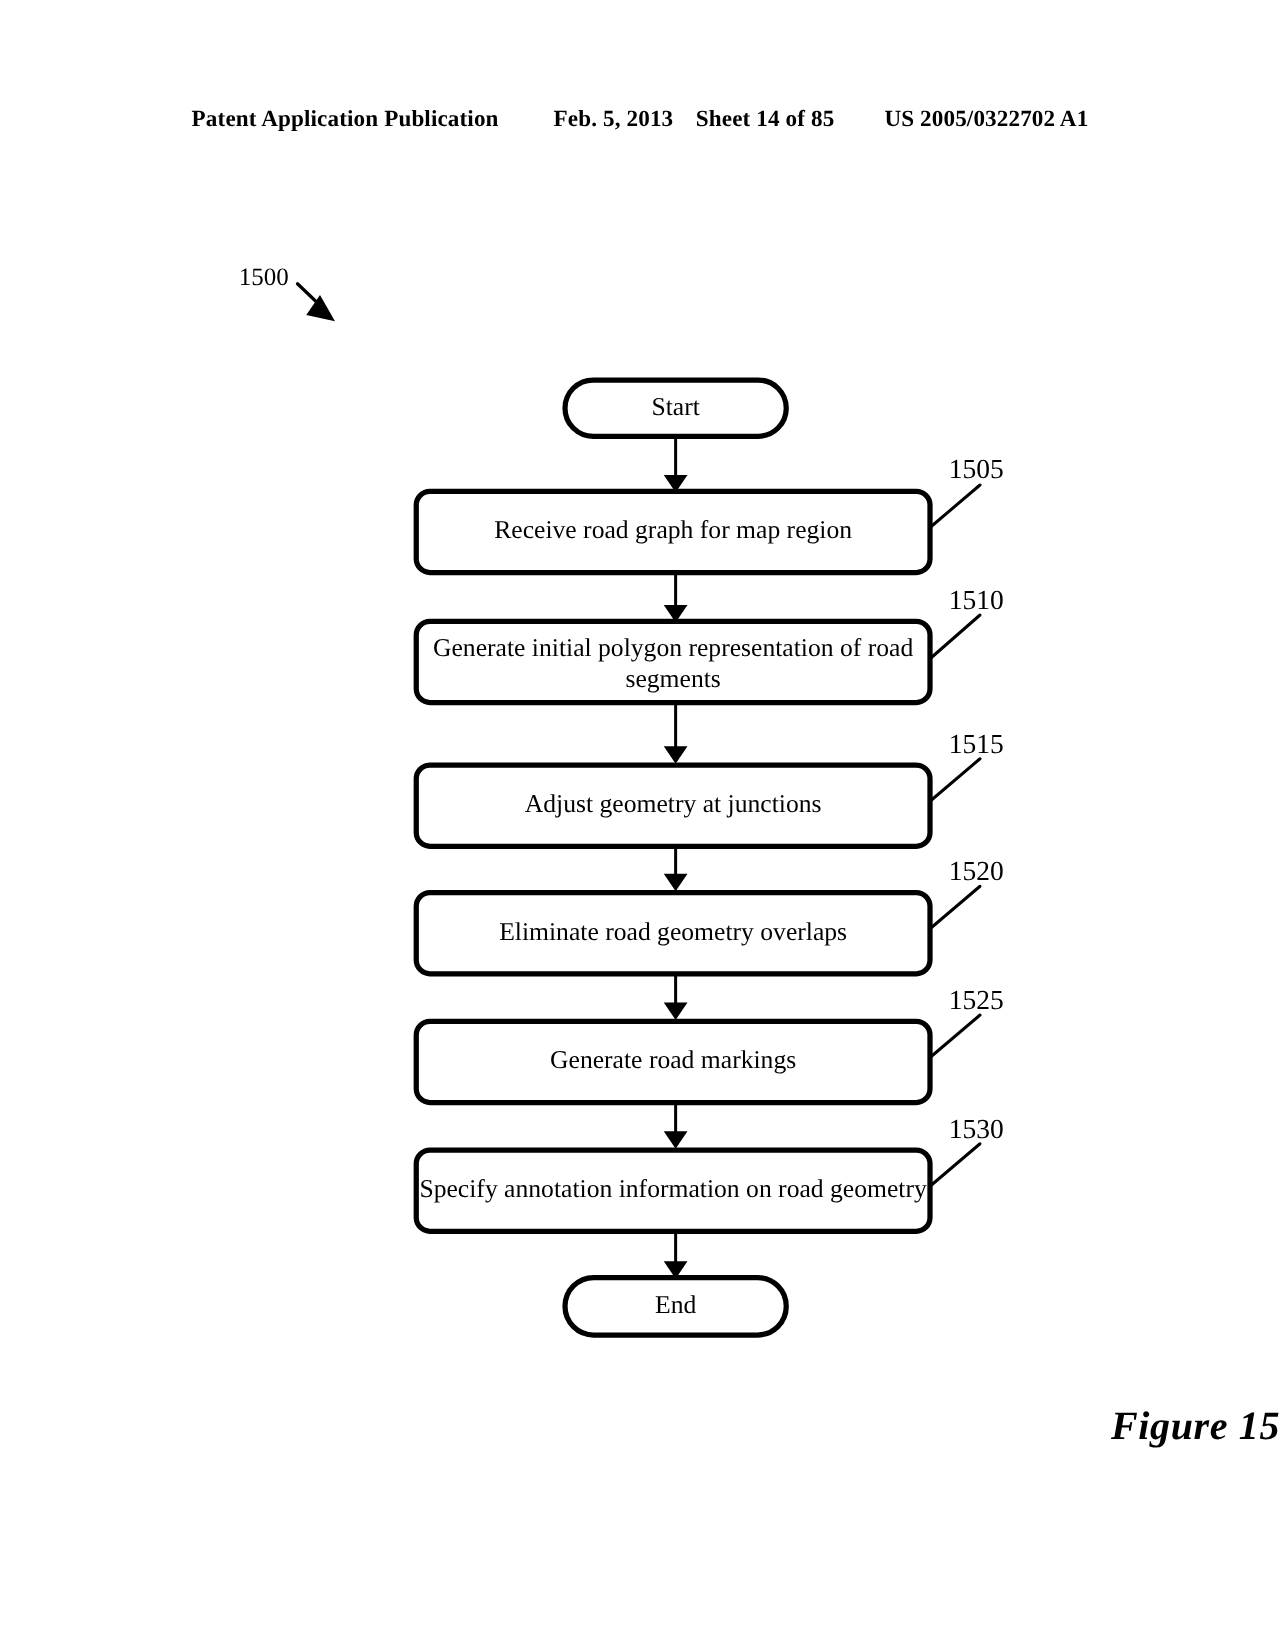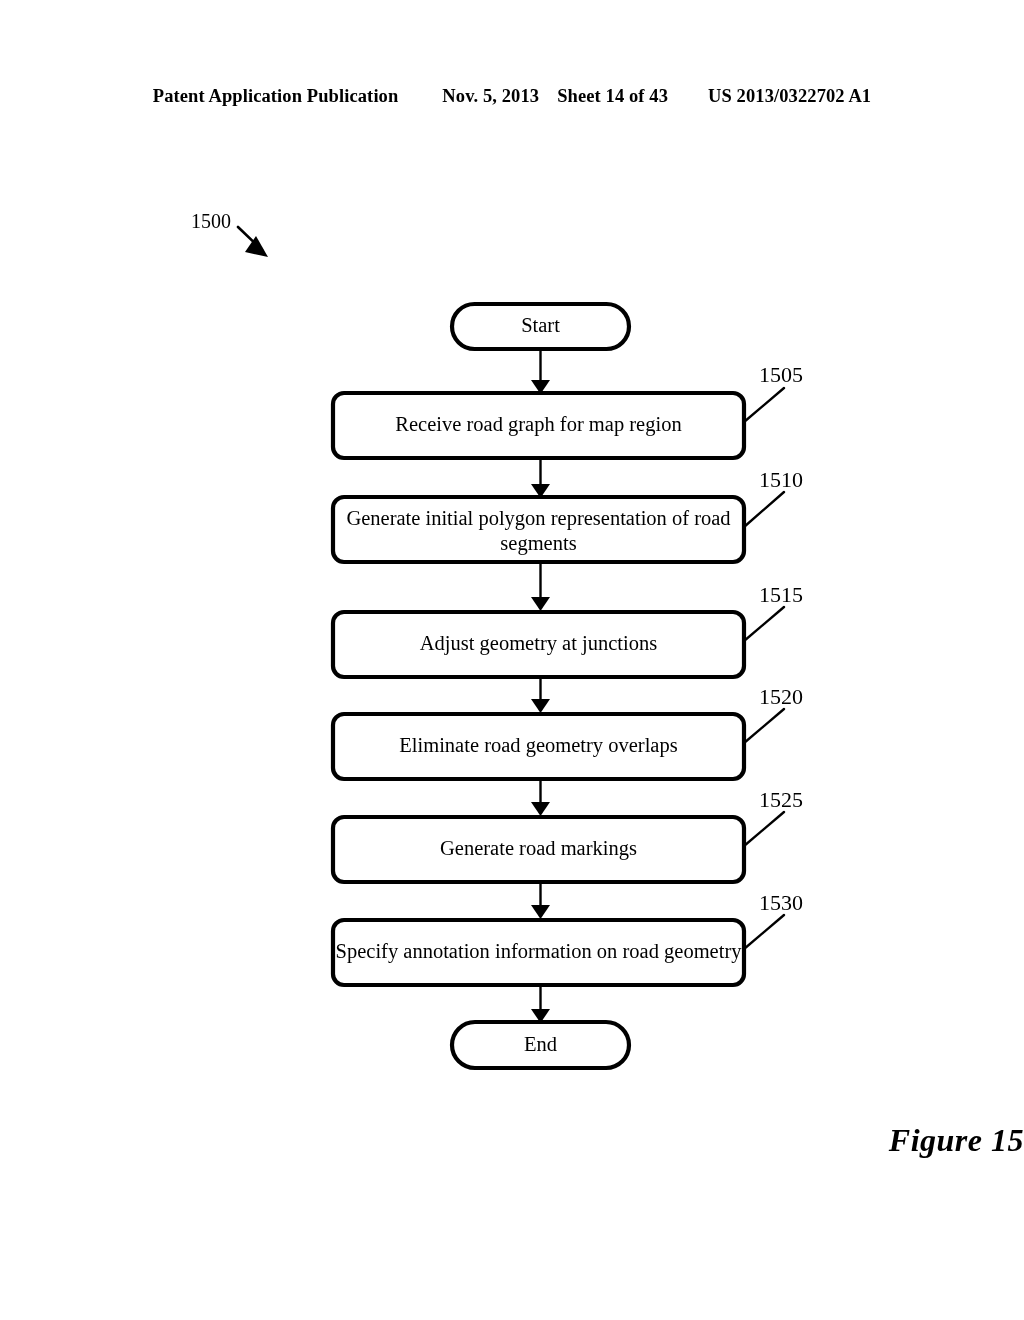--- a/index.html
+++ b/index.html
@@ -111,23 +111,23 @@
     dominant-baseline: alphabetic;
   }
 </style>
 </head>
 <body>
 
 <div id="page">
 
   <div class="page-header">
     <span class="hdr-pub">Patent Application Publication</span>
-    <span class="hdr-date">Nov. 5, 2013</span>
-    <span class="hdr-sheet">Sheet 14 of 43</span>
-    <span class="hdr-number">US 2013/0322702 A1</span>
+    <span class="hdr-date">Feb. 5, 2013</span>
+    <span class="hdr-sheet">Sheet 14 of 85</span>
+    <span class="hdr-number">US 2005/0322702 A1</span>
   </div>
 
   <svg id="flowchart" viewBox="0 0 1024 1320" xmlns="http://www.w3.org/2000/svg">
 
     <g>
       <text class="fig-ref-numeral" x="191" y="228">1500</text>
       <line class="callout-line" x1="238" y1="227" x2="262" y2="250"></line>
       <polygon class="connector-head" points="256,236 268,257 245,252"></polygon>
     </g>
 

